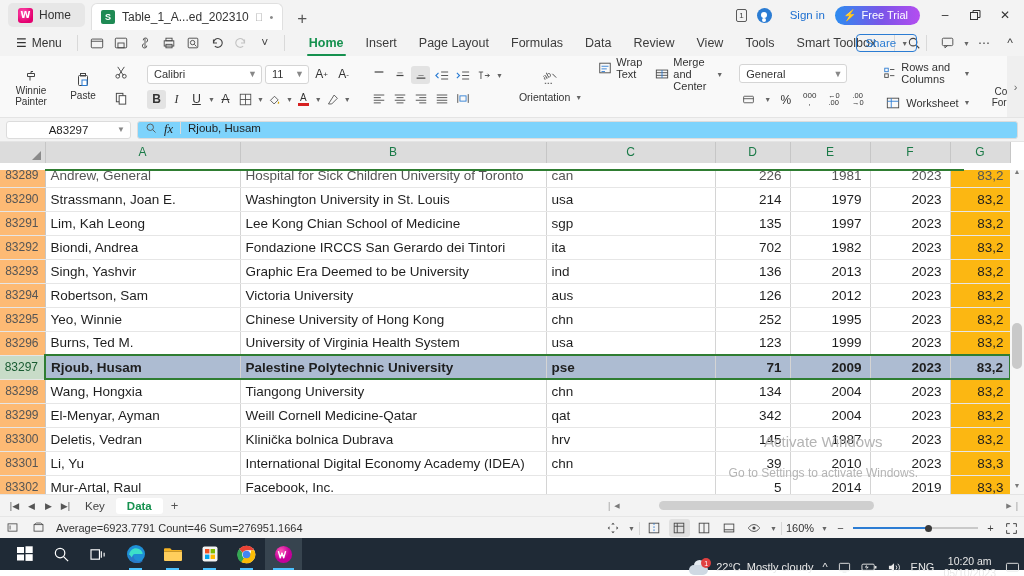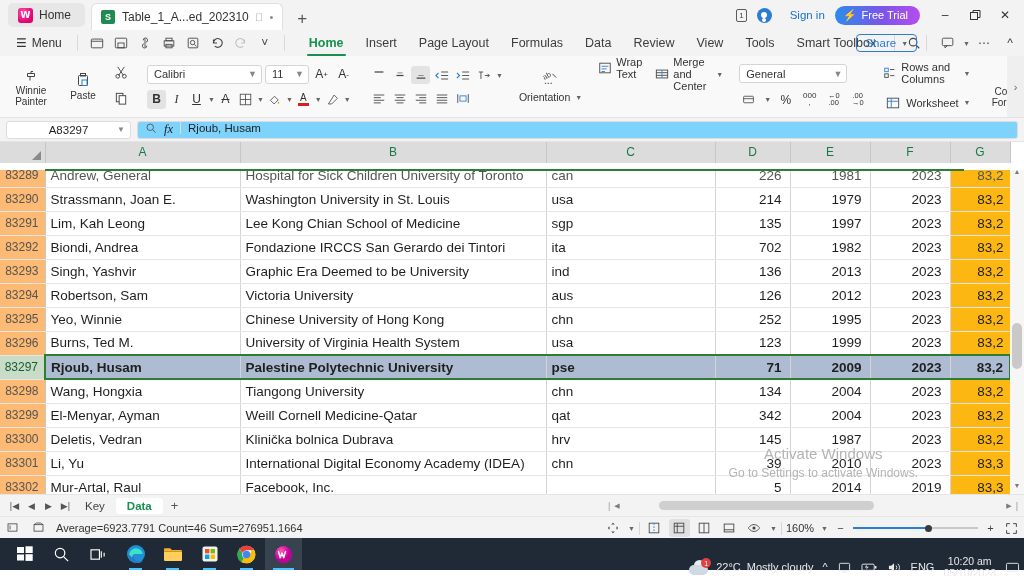--- a/index.html
+++ b/index.html
@@ -152,21 +152,21 @@
   .vs-up,.vs-dn{position:absolute;left:0;width:14px;height:13px;display:flex;
     align-items:center;justify-content:center;font-size:7px;color:#7a7a7a;}
   .vs-up{top:2px;} .vs-dn{bottom:2px;}
   .vs-thumb{position:absolute;left:2px;width:10px;height:46px;background:#c9c9c9;
     border-radius:5px;top:160px;}
 
   
   .wm{position:absolute;right:106px;bottom:14px;text-align:center;color:#b4b4b4;
     z-index:5;pointer-events:none;}
   .wm .l1{font-size:15px;}
-  .wm .l2{font-size:12px;margin-top:4px;}
+  .wm .l2{font-size:12px;margin-top:16px;}
 
   
   .sheetbar{height:22px;background:#f3f3f3;display:flex;align-items:center;
     padding-left:6px;gap:0;position:relative;border-top:1px solid #e4e4e4;}
   .navb{width:17px;height:18px;display:flex;align-items:center;justify-content:center;
     color:#555;font-size:9px;}
   .stab{font-size:11.5px;color:#444;padding:2px 11px;border-radius:3px;}
   .stab.active{color:#16914f;font-weight:bold;background:#fff;}
   .splus{font-size:13px;color:#555;padding:0 8px;}
   .hscroll{position:absolute;right:6px;top:4px;width:410px;height:13px;display:flex;

